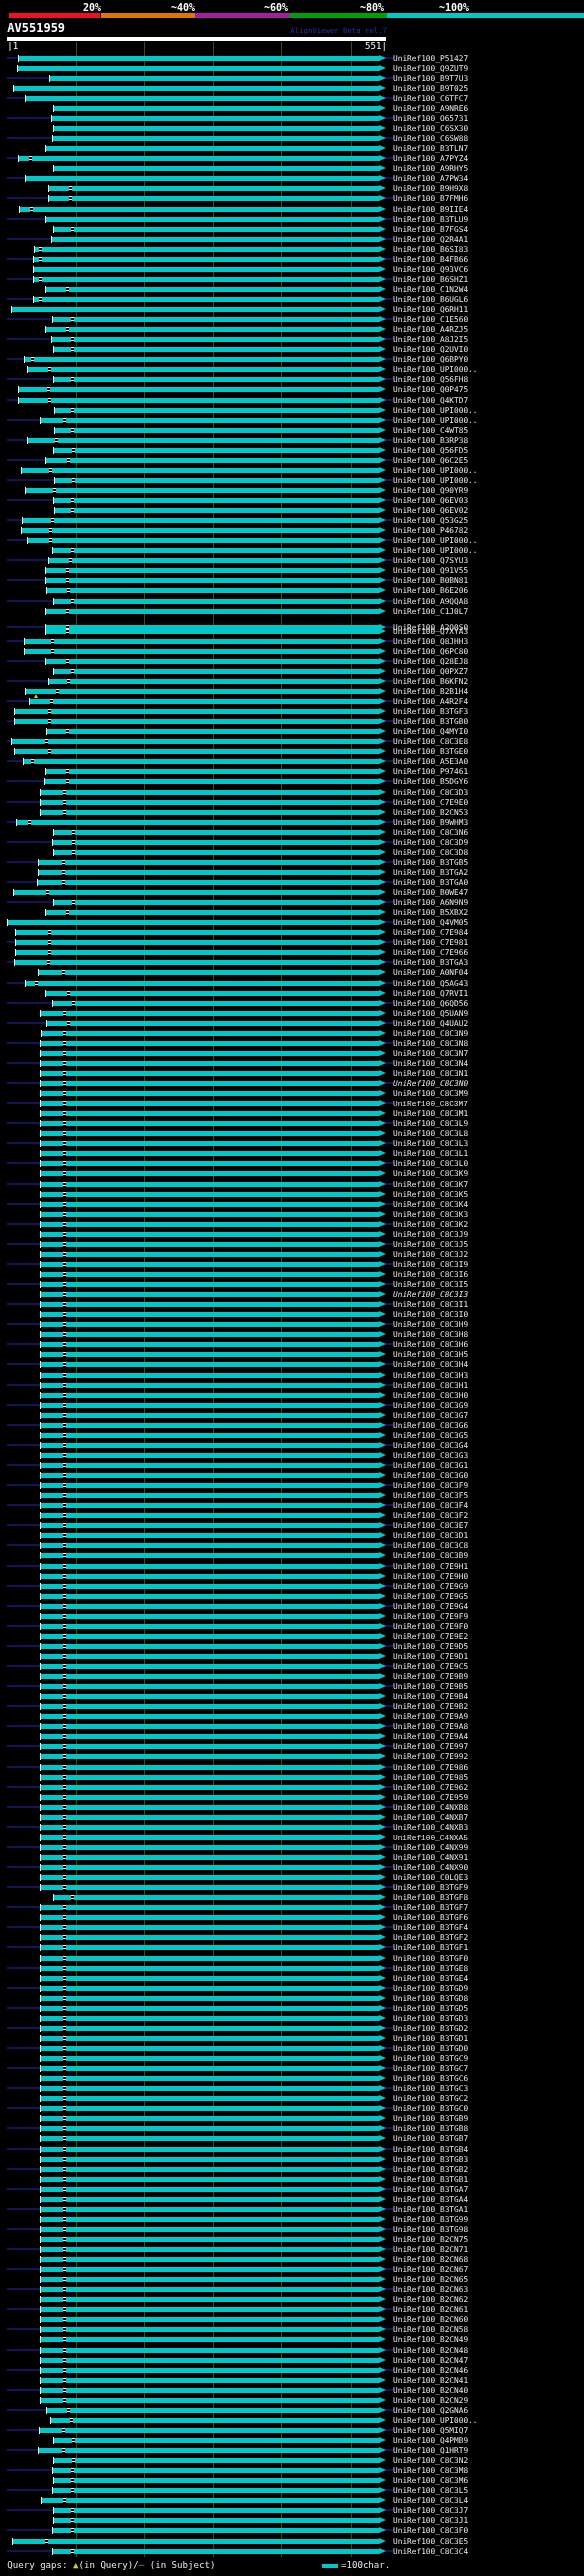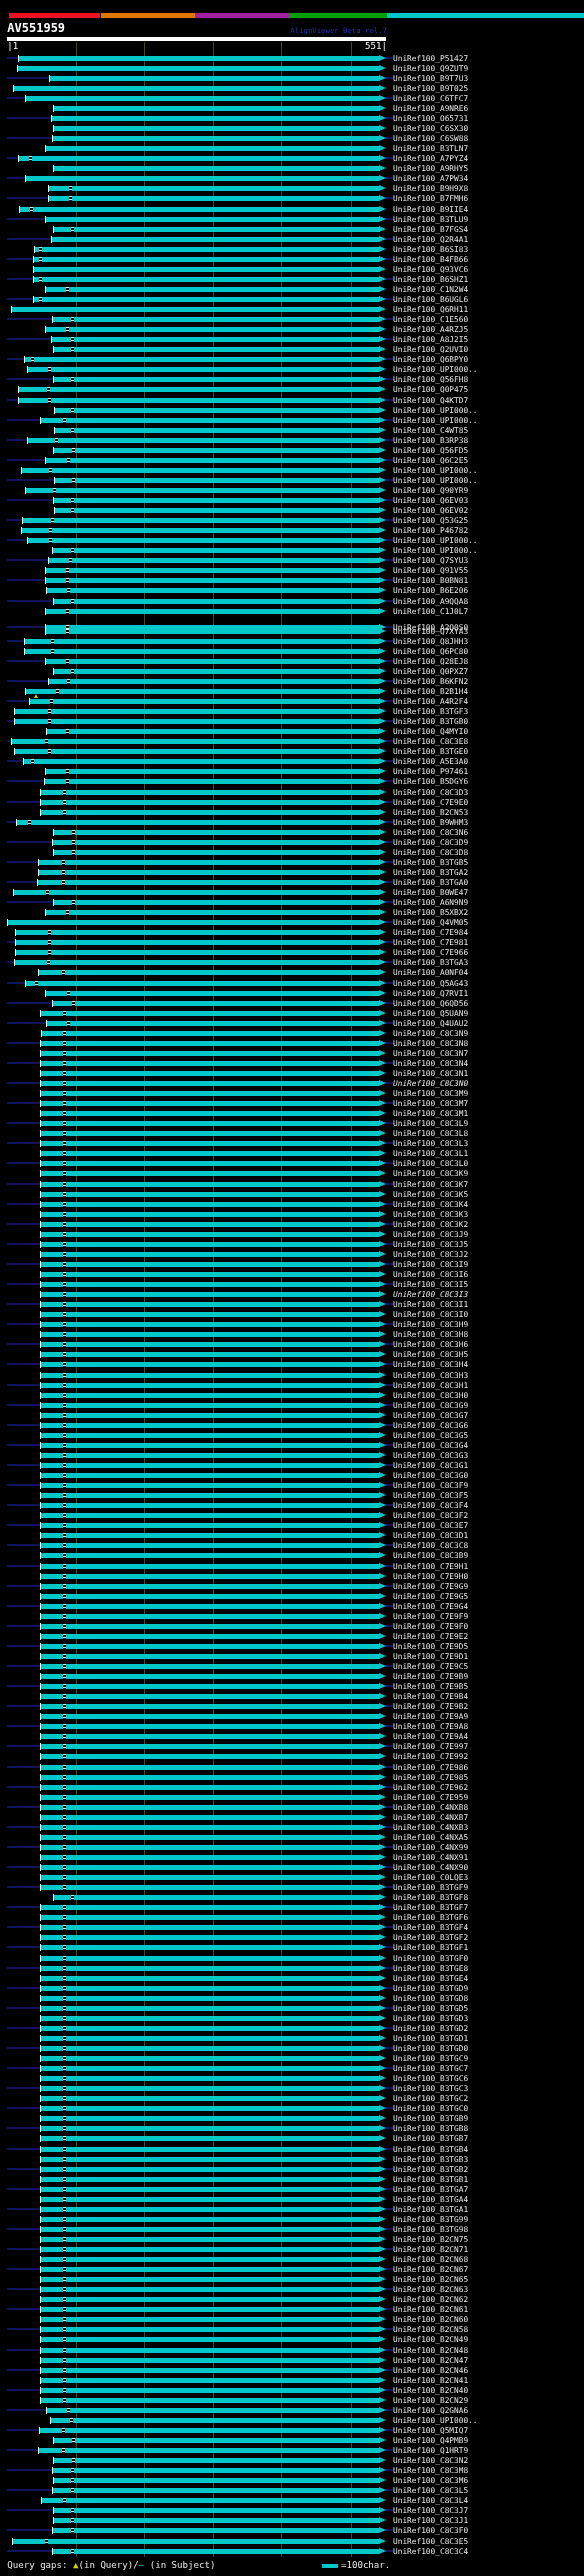--- a/index.html
+++ b/index.html
@@ -38,20 +38,27 @@
 <body>
 
 <div id="app">
   <div id="scale-bar" class="abs" style="left:0;top:12.8px;width:585px;height:5.5px;">
       <div class="scale-seg" style="left: 9.1px; width: 91px; background: rgb(238, 17, 34);"></div>
       <div class="scale-seg" style="left: 101px; width: 94px; background: rgb(221, 119, 0);"></div>
       <div class="scale-seg" style="left: 195px; width: 95px; background: rgb(160, 32, 160);"></div>
       <div class="scale-seg" style="left: 290px; width: 97px; background: rgb(0, 160, 0);"></div>
       <div class="scale-seg" style="left: 387px; width: 197px; background: rgb(0, 200, 200);"></div>
     </div>
+  <div id="scale-labels" class="abs" style="left:0;top:1.8px;width:585px;height:11px;">
+      <div class="scale-label" style="left: 37px;">20%</div>
+      <div class="scale-label" style="left: 131px;">~40%</div>
+      <div class="scale-label" style="left: 224px;">~60%</div>
+      <div class="scale-label" style="left: 320px;">~80%</div>
+      <div class="scale-label" style="left: 405px;">~100%</div>
+    </div>
 
   <div id="page-title">AV551959</div>
   <div id="subtitle">AlignViewer Beta rel.7</div>
 
   <div id="ruler-bar"></div>
   <div class="ruler-lab" style="left:7.3px;">|1</div>
   <div class="ruler-lab" style="left:296px;width:91px;text-align:right;">551|</div>
 
   <div id="gridlines">
       <div class="gridline" style="left: 76px;"></div>
@@ -818,21 +825,21 @@
         <div class="arrow" style="top: -0.9px;"></div>
         <div class="row-label">UniRef100_C8C3N0</div>
       </div>
       <div class="row" style="top: 1091px;">
         <div class="bar" style="left: 40px; width: 339px; top: 0px;"></div>
         <div class="start-tick" style="left: 40px; top: -0.9px;"></div>
         <div class="gap-mark" style="left: 63px; top: 0px;"></div>
         <div class="arrow" style="top: -0.9px;"></div>
         <div class="row-label">UniRef100_C8C3M9</div>
       </div>
-      <div class="row" style="top: 1101px;">
+      <div class="row" style="top: 1101px; font-family: Liberation Mono, monospace;">
         <div class="lead" style="top: 0.9px;"></div>
         <div class="bar" style="left: 40px; width: 339px; top: 0px;"></div>
         <div class="start-tick" style="left: 40px; top: -0.9px;"></div>
         <div class="gap-mark" style="left: 63px; top: 0px;"></div>
         <div class="arrow" style="top: -0.9px;"></div>
         <div class="row-label">UniRef100_C8C3M7</div>
       </div>
       <div class="row" style="top: 1111px;">
         <div class="bar" style="left: 40px; width: 339px; top: 0px;"></div>
         <div class="start-tick" style="left: 40px; top: -0.9px;"></div>
@@ -1366,21 +1373,21 @@
         <div class="row-label">UniRef100_C4NXB7</div>
       </div>
       <div class="row" style="top: 1825px;">
         <div class="lead" style="top: 0.9px;"></div>
         <div class="bar" style="left: 40px; width: 339px; top: 0px;"></div>
         <div class="start-tick" style="left: 40px; top: -0.9px;"></div>
         <div class="gap-mark" style="left: 63px; top: 0px;"></div>
         <div class="arrow" style="top: -0.9px;"></div>
         <div class="row-label">UniRef100_C4NXB3</div>
       </div>
-      <div class="row" style="top: 1835px;">
+      <div class="row" style="top: 1835px; font-family: Liberation Mono, monospace;">
         <div class="bar" style="left: 40px; width: 339px; top: 0px;"></div>
         <div class="start-tick" style="left: 40px; top: -0.9px;"></div>
         <div class="gap-mark" style="left: 63px; top: 0px;"></div>
         <div class="arrow" style="top: -0.9px;"></div>
         <div class="row-label">UniRef100_C4NXA5</div>
       </div>
       <div class="row" style="top: 1845px;">
         <div class="lead" style="top: 0.9px;"></div>
         <div class="bar" style="left: 40px; width: 339px; top: 0px;"></div>
         <div class="start-tick" style="left: 40px; top: -0.9px;"></div>

